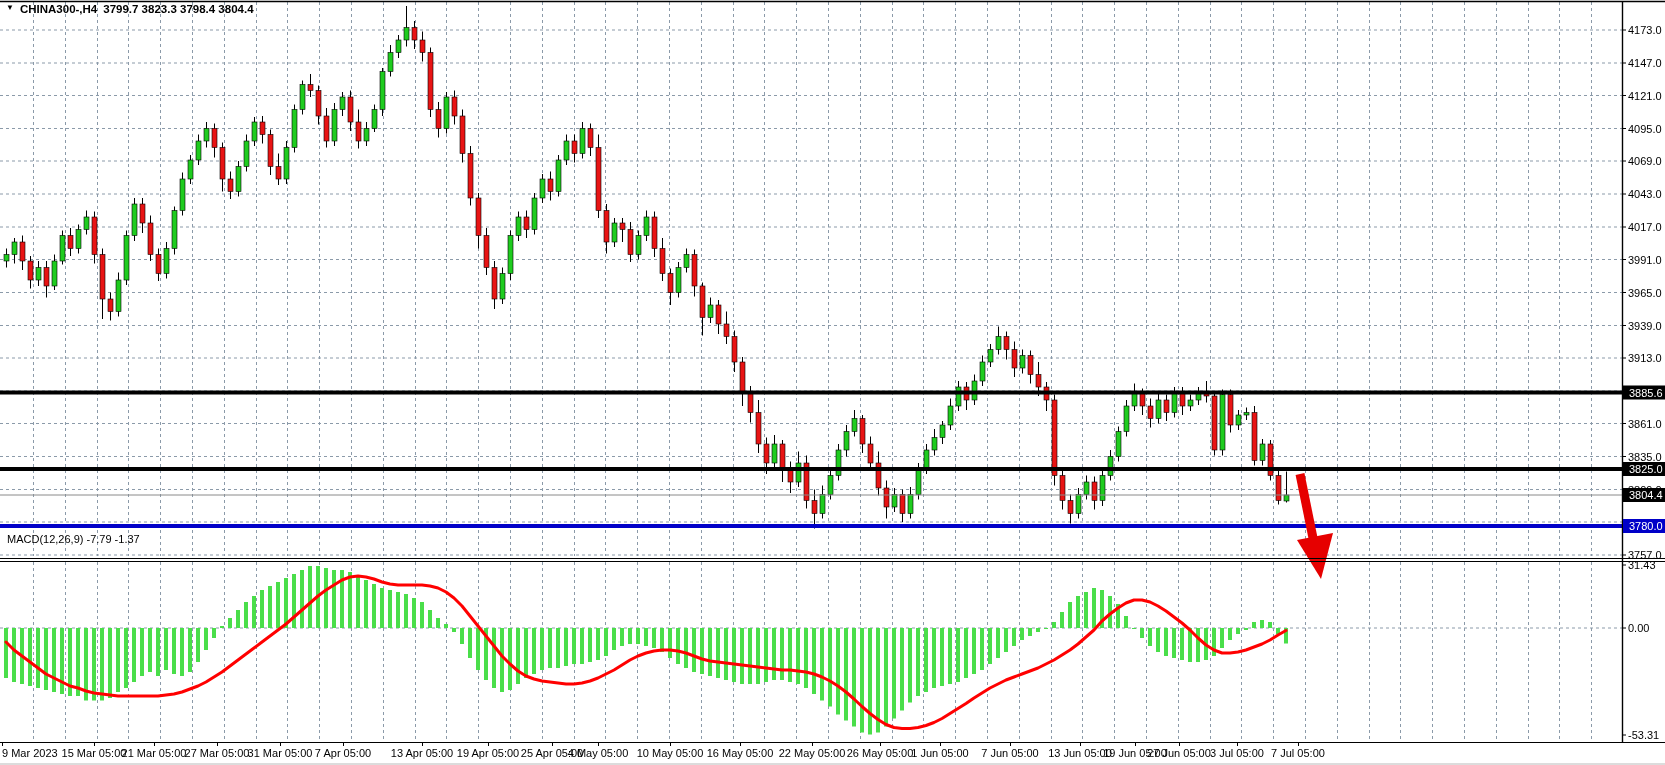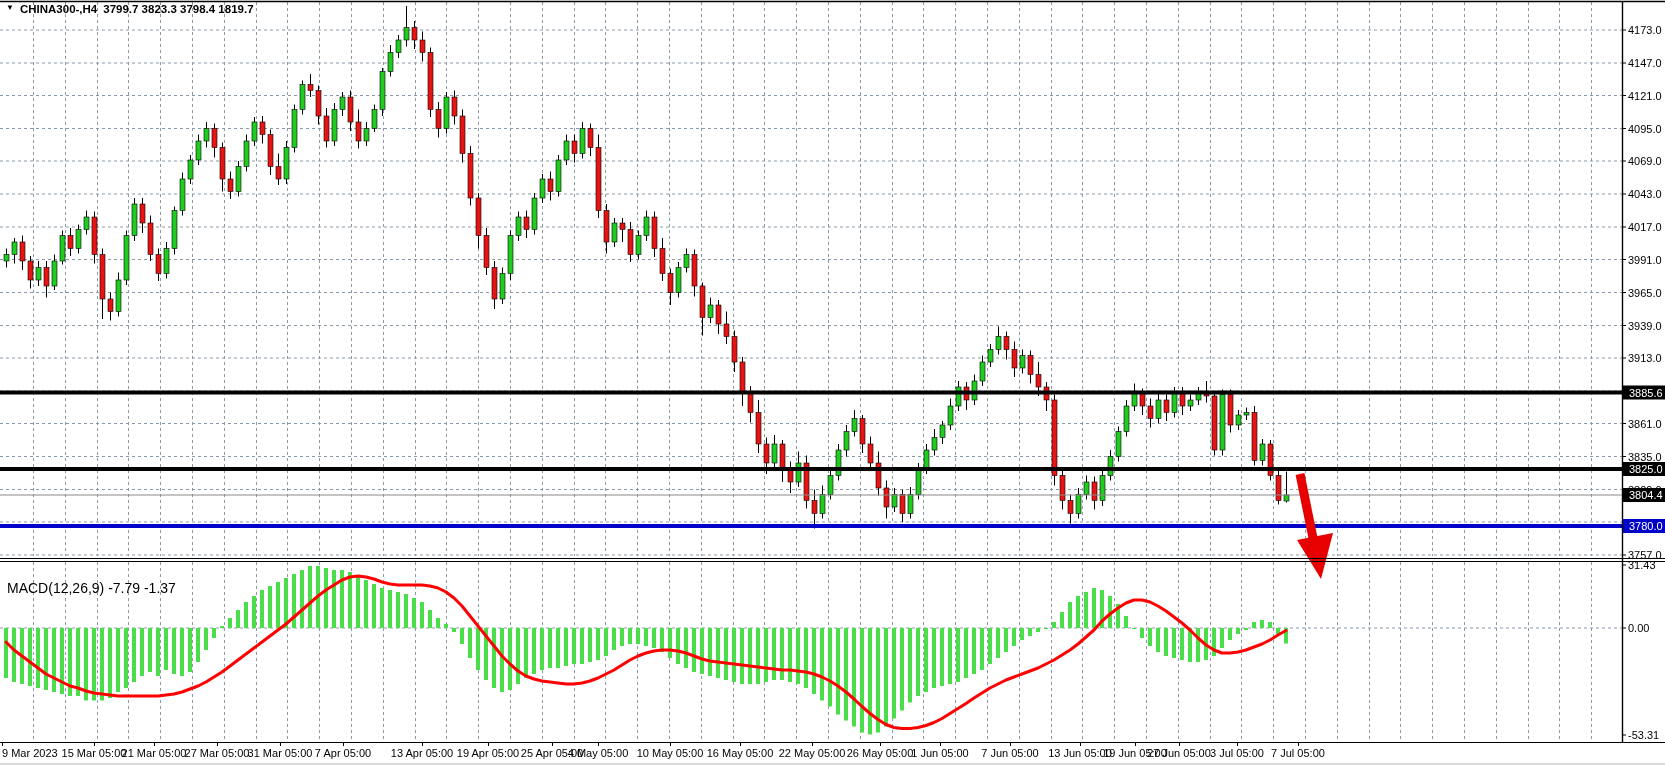--- a/index.html
+++ b/index.html
@@ -5,21 +5,21 @@
   html,body{margin:0;padding:0;background:#fff;}
   body{font-family:"Liberation Sans",sans-serif;}
   .wrap{position:relative;width:1665px;height:765px;background:#fff;overflow:hidden;}
   svg{position:absolute;left:0;top:0;}
   .gl{stroke:#8b9aa9;stroke-width:1;stroke-dasharray:3 3;fill:none;}
   .ax{font-family:"Liberation Sans",sans-serif;font-size:11px;fill:#000;}
   .badge-txt{fill:#fff;}
   .title-bar{position:absolute;left:6px;top:3px;display:flex;align-items:center;gap:6px;
              font-size:11.5px;font-weight:700;color:#000;z-index:5;}
   .tri{font-size:8px;line-height:1;transform:translateY(-1px);cursor:pointer;}
-  .macd-lbl{position:absolute;left:7px;top:580px;font-size:14px;color:#000;z-index:5;}
+  .macd-lbl{position:absolute;left:7px;top:533px;font-size:11px;color:#000;z-index:5;}
 </style>
 </head>
 <body>
 
 <div class="wrap">
   <svg id="chart" width="1665" height="765" viewBox="0 0 1665 765">
     <g>
         <line x1="0" y1="30" x2="1622" y2="30" class="gl"></line>
         <line x1="0" y1="63" x2="1622" y2="63" class="gl"></line>
         <line x1="0" y1="95.5" x2="1622" y2="95.5" class="gl"></line>
@@ -743,17 +743,17 @@
         <line x1="1237.5" y1="742" x2="1237.5" y2="746" stroke="#000"></line>
         <text x="1237" y="757" class="ax" text-anchor="middle">3 Jul 05:00</text>
         <line x1="1298.5" y1="742" x2="1298.5" y2="746" stroke="#000"></line>
         <text x="1298" y="757" class="ax" text-anchor="middle">7 Jul 05:00</text>
       </g>
   </svg>
 
   <div class="title-bar">
     <span class="tri">▼</span>
     <span>CHINA300-,H4</span>
-    <span>3799.7 3823.3 3798.4 1819.7</span>
+    <span>3799.7 3823.3 3798.4 3804.4</span>
   </div>
 
   <div class="macd-lbl">MACD(12,26,9) -7.79 -1.37</div>
 </div>
 
 </body></html>

